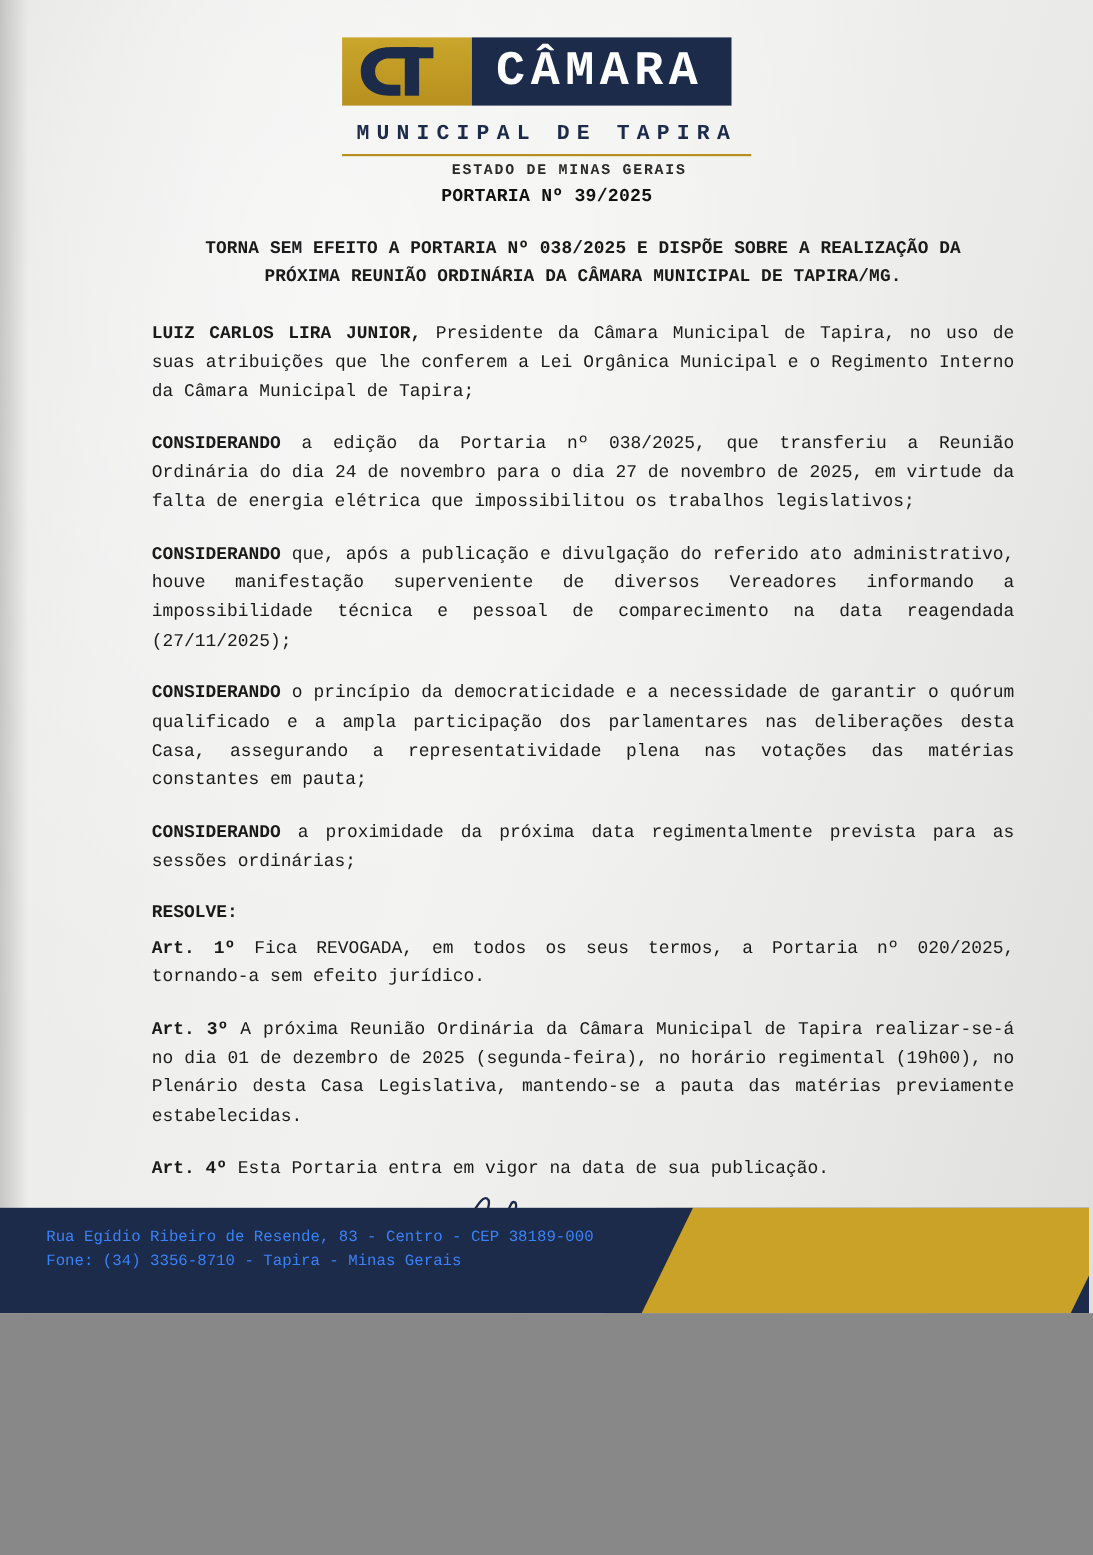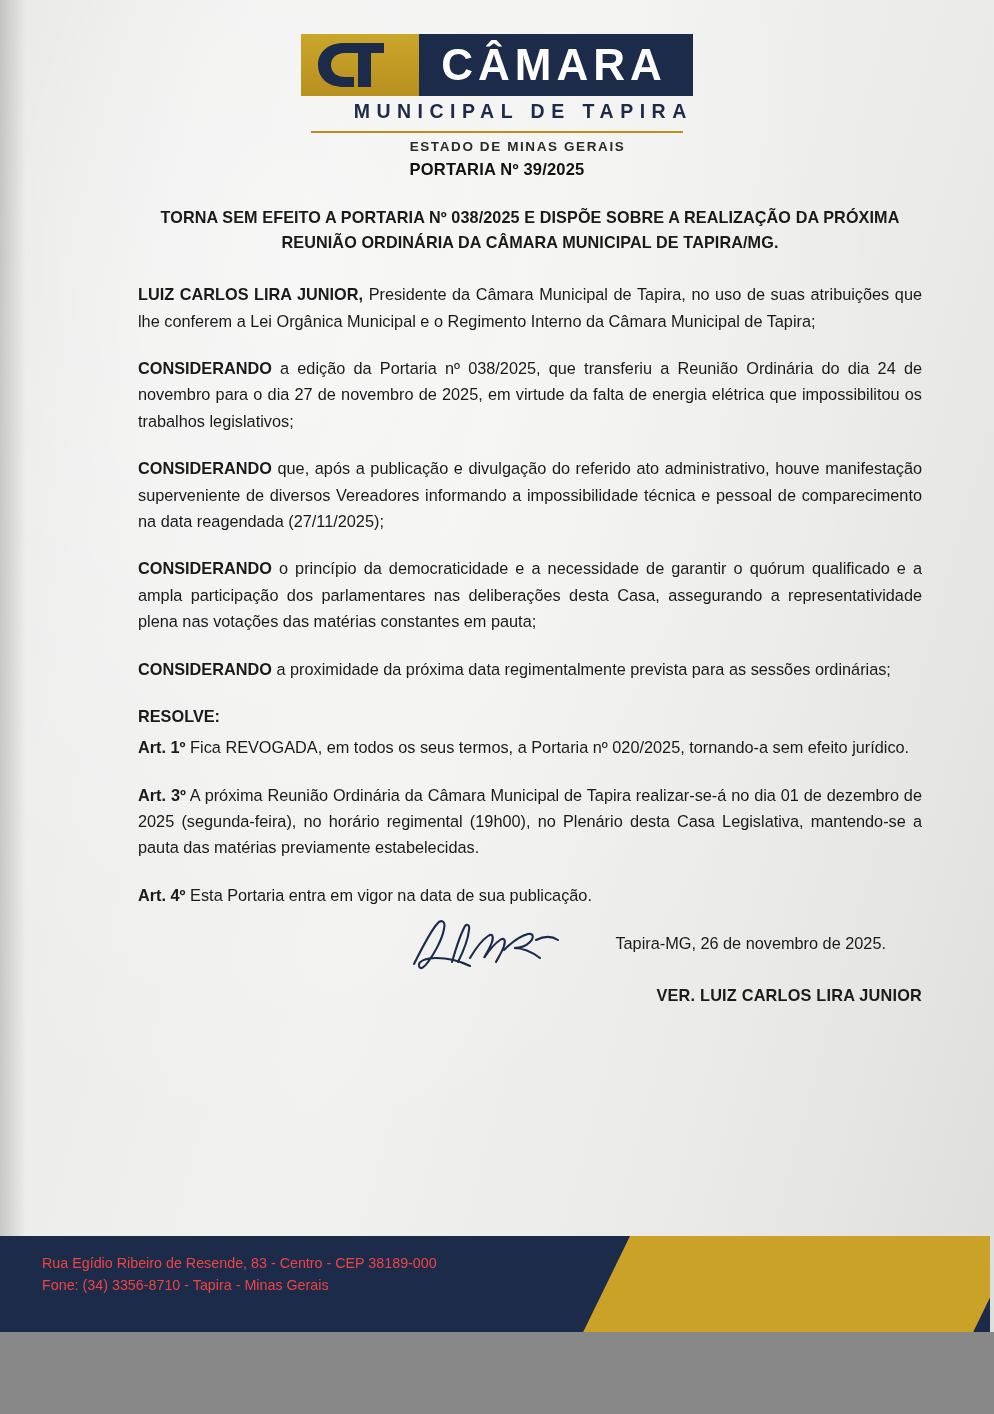--- a/index.html
+++ b/index.html
@@ -3,25 +3,25 @@
 <meta charset="utf-8">
 <style>
   html, body {
     margin: 0;
     padding: 0;
     background: #888;
   }
   .page {
     position: relative;
     width: 994px;
-    height: 1332px;
+    height: 1194px;
     margin: 0 auto;
     background: #e8e8e6;
     background: linear-gradient(105deg, #e2e2e0 0%, #ececeb 18%, #f1f1ef 45%, #eaeae8 75%, #dededc 100%);
-    font-family: Liberation Sans, sans-serif;
+    font-family: Liberation Mono, monospace;
     color: #1b1b1b;
     overflow: hidden;
   }
   
   .page::before {
     content: "";
     position: absolute;
     inset: 0;
     background: radial-gradient(ellipse at 30% 20%, rgba(255,255,255,0.55) 0%, rgba(255,255,255,0) 60%);
     pointer-events: none;
@@ -56,26 +56,26 @@
     color: #ffffff;
     font-size: 44px;
     font-weight: 700;
     letter-spacing: 5px;
     padding: 0 26px 0 22px;
     display: flex;
     align-items: center;
     line-height: 1;
   }
   .logo-sub {
-    margin-top: 4px;
+    margin-top: 14px;
     font-size: 19.5px;
     font-weight: 700;
     letter-spacing: 6.5px;
     color: #1c2b4a;
-    text-align: right;
+    text-align: center;
   }
   .logo-rule {
     margin: 8px auto 0 auto;
     width: 372px;
     height: 2px;
     background: #b8901f;
   }
   .estado {
     margin-top: 6px;
     font-size: 13.5px;
@@ -148,21 +148,21 @@
   }
 
   
   .footer {
     position: absolute;
     left: 0;
     right: 4px;
     bottom: 0;
     height: 96px;
     background: #1c2b4a;
-    color: #ef4444;
+    color: #3b82f6;
     overflow: hidden;
   }
   .footer-text {
     position: relative;
     z-index: 2;
     padding: 16px 0 0 42px;
     font-size: 14.3px;
     line-height: 1.55;
   }
   .footer-accent {

